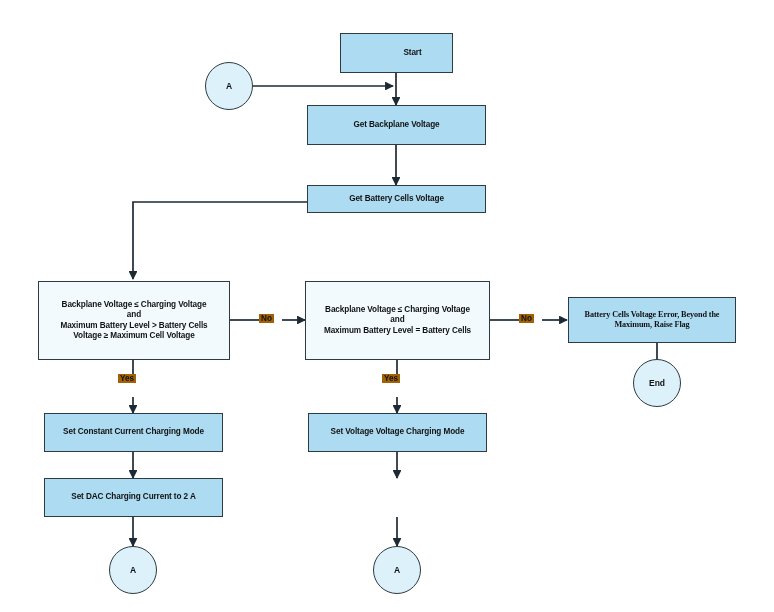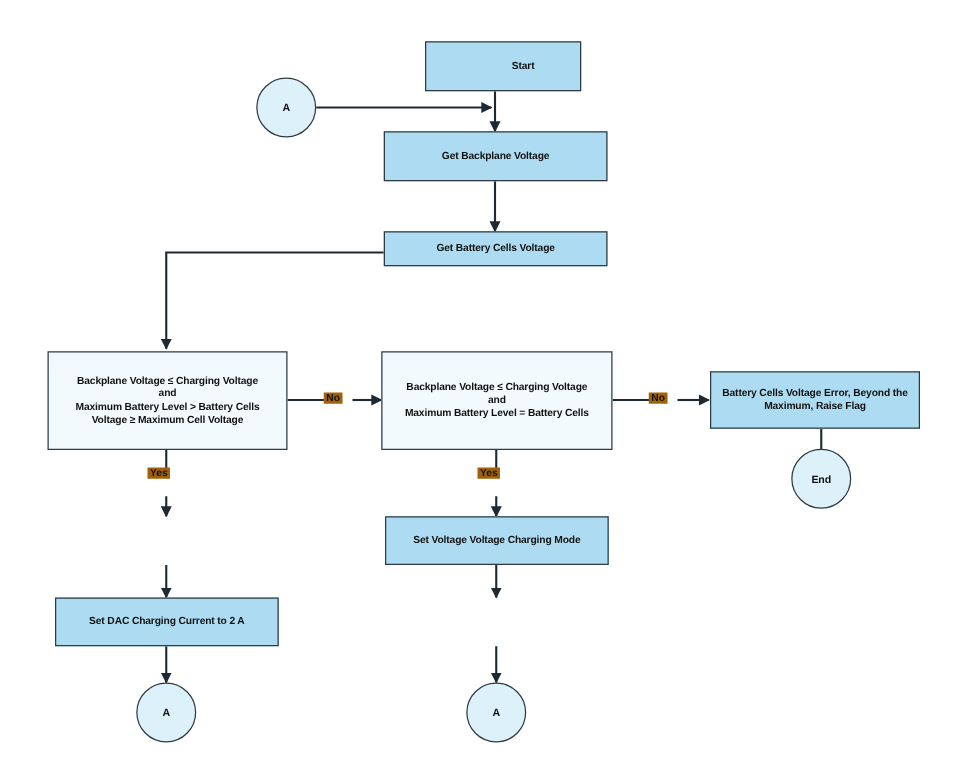--- a/index.html
+++ b/index.html
@@ -111,21 +111,21 @@
       <path d="M 397 452 L 397 478" marker-end="url(#arrow)"></path>
 
       <path d="M 397 517 L 397 546" marker-end="url(#arrow)"></path>
     </g>
   </svg>
 
   <div class="node terminator" style="left:205px; top:62px; width:48px; height:48px;">
     <span class="txt">A</span>
   </div>
 
-  <div class="node process" style="left:340px; top:33px; width:125px; height:40px;padding-left:32px;">
+  <div class="node process" style="left:340px; top:33px; width:113px; height:40px;padding-left:32px;">
     <span class="txt">Start</span>
   </div>
 
   <div class="node process" style="left:307px; top:105px; width:179px; height:40px;">
     <span class="txt">Get Backplane Voltage</span>
   </div>
 
   <div class="node process" style="left:307px; top:185px; width:179px; height:28px;">
     <span class="txt">Get Battery Cells Voltage</span>
   </div>
@@ -136,29 +136,32 @@
 Maximum Battery Level &gt; Battery Cells
 Voltage ≥ Maximum Cell Voltage</span>
   </div>
 
   <div class="node decision" style="left:305px; top:281px; width:185px; height:79px;">
     <span class="txt">Backplane Voltage ≤ Charging Voltage
 and
 Maximum Battery Level = Battery Cells</span>
   </div>
 
-  <div class="node process" style="left:568px; top:297px; width:168px; height:46px;">
+  <div class="node process" style="left:568px; top:297px; width:168px; height:46px;font-family:Liberation Serif, serif;">
     <span class="txt">Battery Cells Voltage Error, Beyond the
 Maximum, Raise Flag</span>
   </div>
 
   <div class="node terminator" style="left:633px; top:359px; width:48px; height:48px;">
     <span class="txt">End</span>
   </div>
 
+  <div class="node process" style="left:44px; top:413px; width:179px; height:39px;">
+    <span class="txt">Set Constant Current Charging Mode</span>
+  </div>
 
   <div class="node process" style="left:44px; top:478px; width:179px; height:39px;">
     <span class="txt">Set DAC Charging Current to 2 A</span>
   </div>
 
   <div class="node process" style="left:308px; top:413px; width:179px; height:39px;">
     <span class="txt">Set Voltage Voltage Charging Mode</span>
   </div>
 
 

